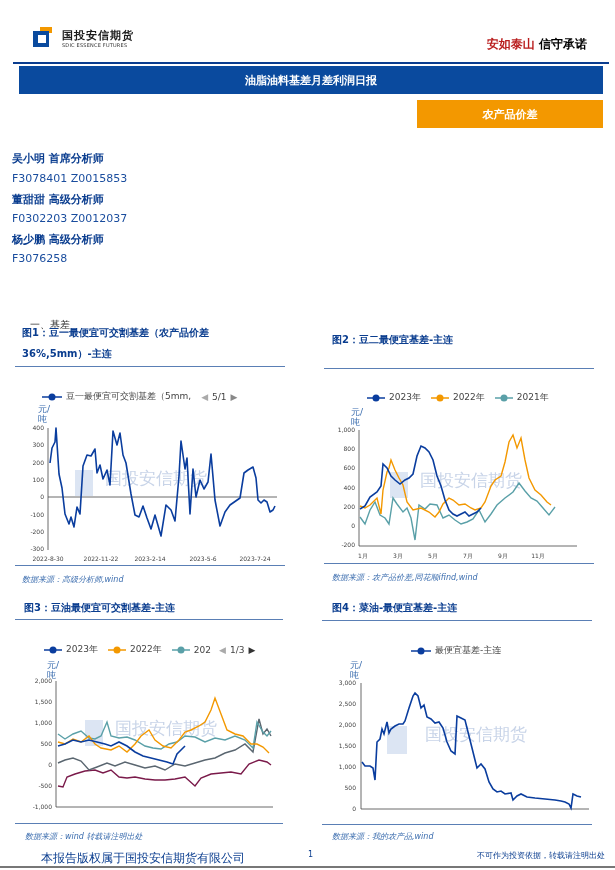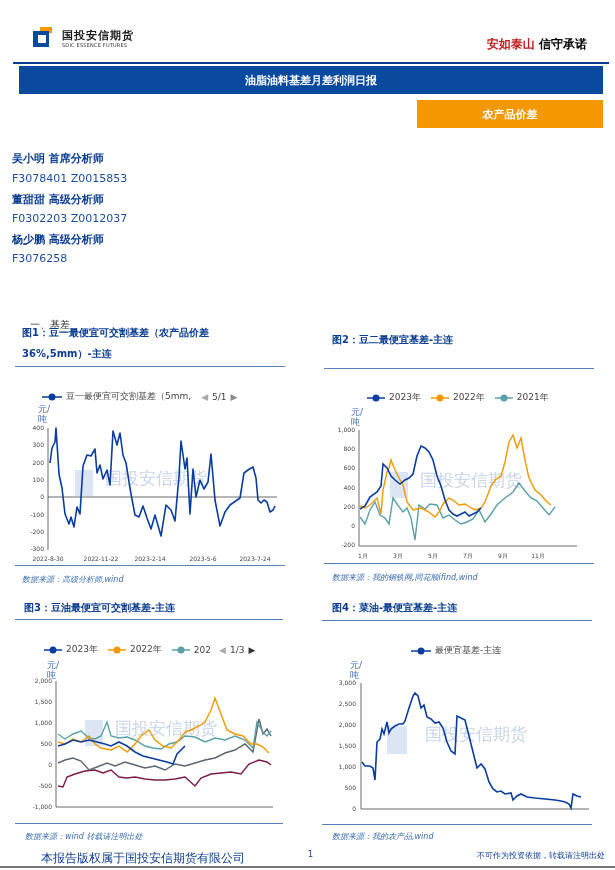--- a/index.html
+++ b/index.html
@@ -140,21 +140,21 @@
   <g font-size="6" fill="#444" text-anchor="middle">
     <text x="38" y="138">1月</text>
       <text x="73" y="138">3月</text>
       <text x="108" y="138">5月</text>
       <text x="143" y="138">7月</text>
       <text x="178" y="138">9月</text>
       <text x="213" y="138">11月</text>
   </g>
 </svg>
 <div class="abs fig-rule" style="left:324px;top:563px;width:270px"></div>
-<div class="abs src" style="left:332px;top:572px">数据来源：我的钢铁网,同花顺ifind,wind</div>
+<div class="abs src" style="left:332px;top:572px">数据来源：农产品价差,同花顺ifind,wind</div>
 
 <div class="abs fig-title" style="left:24px;top:601px">图3：豆油最便宜可交割基差-主连</div>
 <div class="abs fig-rule" style="left:15px;top:619px;width:268px"></div>
 <div class="abs legend" style="left:44px;top:643px">
   <svg width="18" height="8">
       <line x1="0" y1="4" x2="18" y2="4" stroke="#0a3d9e" stroke-width="1.5"></line>
       <circle cx="9" cy="4" r="3.5" fill="#0a3d9e"></circle>
     </svg>
   <span>2023年</span>
   <svg width="18" height="8" style="margin-left:6px">

